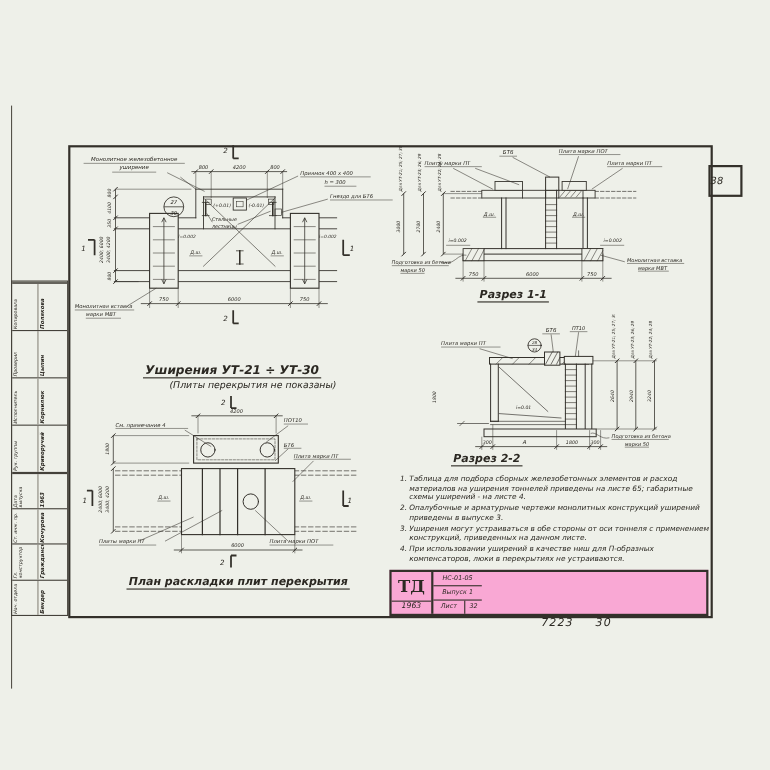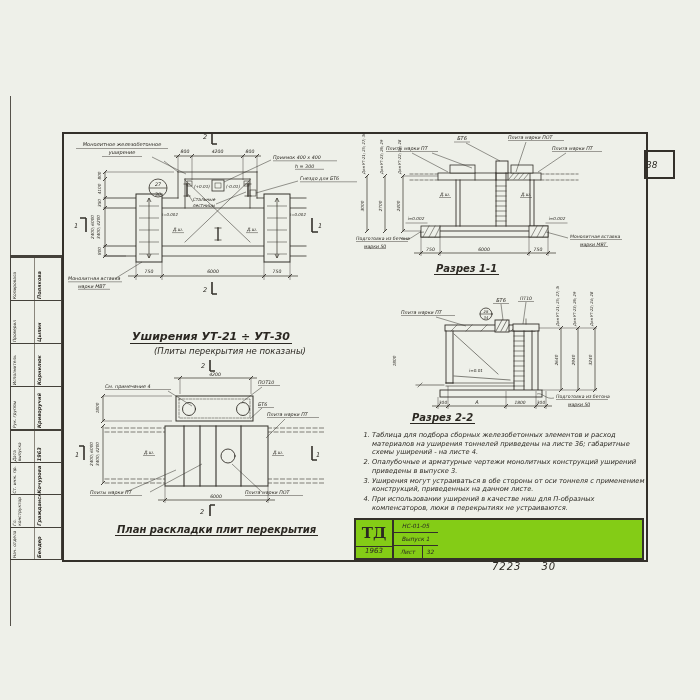--- a/index.html
+++ b/index.html
@@ -18,21 +18,21 @@
   .dtitle span{border-bottom:1px solid #2b2822;padding:0 2px;}
   .subtitle{position:absolute;text-align:center;font-style:italic;color:#2b2822;}
   
   .notes{position:absolute;left:360px;top:431px;width:286px;}
   .notes-title{text-align:center;font-style:italic;font-weight:bold;font-size:9px;margin-bottom:2px;}
   .notes-title span{border-bottom:1px solid #2b2822;}
   .note-item{display:flex;font-size:6.7px;font-style:italic;line-height:1.3;margin-bottom:1px;}
   .note-num{width:10px;flex:none;text-align:right;padding-right:2px;}
   
   .tblock{position:absolute;left:354px;top:518px;width:290px;height:42px;border:2px solid #33302a;
-    display:flex;background:#84cc16;box-sizing:border-box;}
+    display:flex;background:#f9a8d4;box-sizing:border-box;}
   .tb-logo{width:36px;border-right:2px solid #33302a;display:flex;flex-direction:column;flex:none;}
   .tb-logo .td{flex:1;display:flex;align-items:center;justify-content:center;
     font-family:"DejaVu Serif",serif;font-weight:bold;font-size:15px;}
   .tb-logo .yr{height:11px;border-top:1px solid #33302a;text-align:center;font-size:7px;font-style:italic;}
   .tb-title{flex:1;display:flex;align-items:center;justify-content:center;
     font-style:italic;font-size:9.5px;border-right:2px solid #33302a;text-align:center;}
   .tb-right{width:44px;flex:none;display:flex;flex-direction:column;font-style:italic;font-size:5.8px;}
   .tb-right .r{flex:1;display:flex;align-items:center;justify-content:center;border-bottom:1px solid #33302a;}
   .tb-right .r:last-child{border-bottom:none;}
   .tb-right .split{display:flex;padding:0;}
@@ -290,21 +290,21 @@
   <text x="7" y="99" text-anchor="middle" font-size="6.5">1</text>
   <text x="248" y="99" text-anchor="middle" font-size="6.5">1</text>
 </svg>
 <div class="dtitle" style="left:115px;top:524px;width:250px;font-size:10px">
   <span>План раскладки плит перекрытия</span>
 </div>
 
 <div class="notes">
   <div class="note-item">
     <span class="note-num">1.</span>
-    <span>Таблица для подбора сборных железобетонных элементов и расход материалов на уширения тоннелей приведены на листе 36; габаритные схемы уширений - на листе 4.</span>
+    <span>Таблица для подбора сборных железобетонных элементов и расход материалов на уширения тоннелей приведены на листе 65; габаритные схемы уширений - на листе 4.</span>
   </div>
   <div class="note-item">
     <span class="note-num">2.</span>
     <span>Опалубочные и арматурные чертежи монолитных конструкций уширений приведены в выпуске 3.</span>
   </div>
   <div class="note-item">
     <span class="note-num">3.</span>
     <span>Уширения могут устраиваться в обе стороны от оси тоннеля с применением конструкций, приведенных на данном листе.</span>
   </div>
   <div class="note-item">

